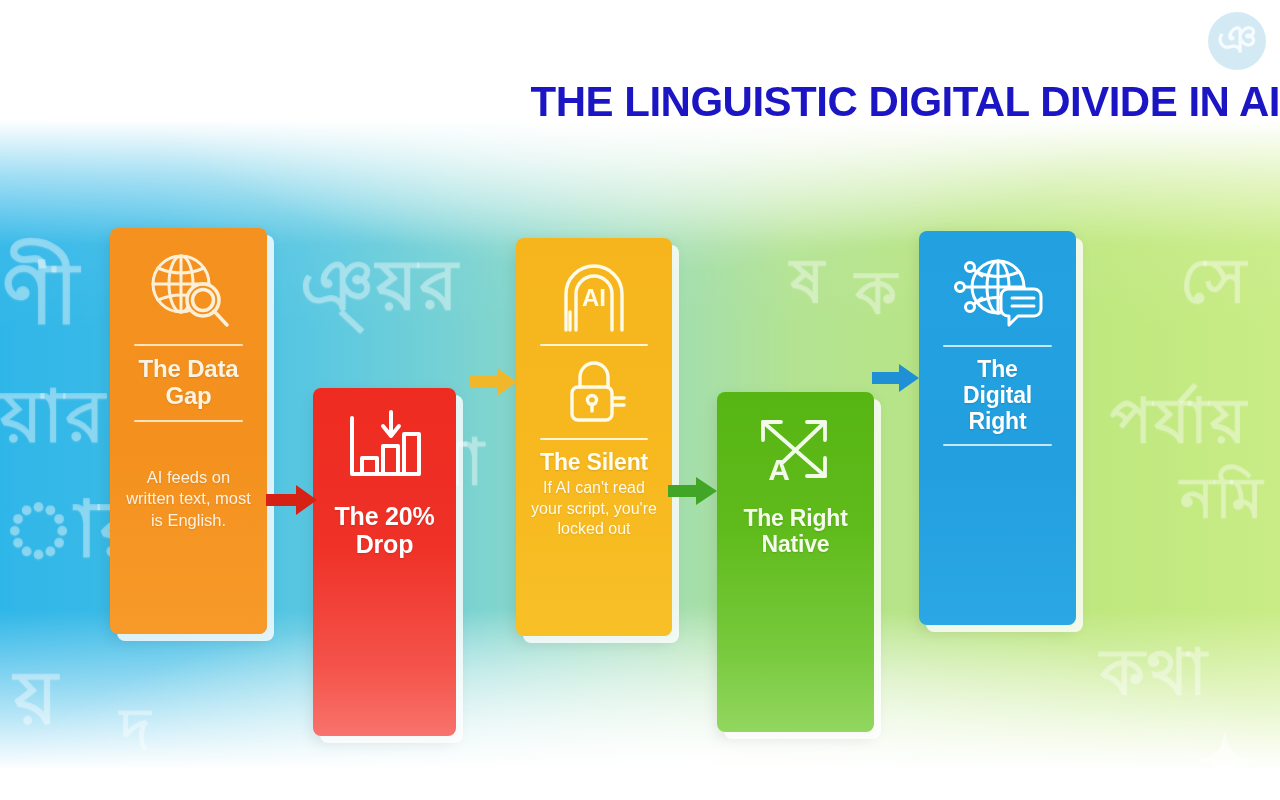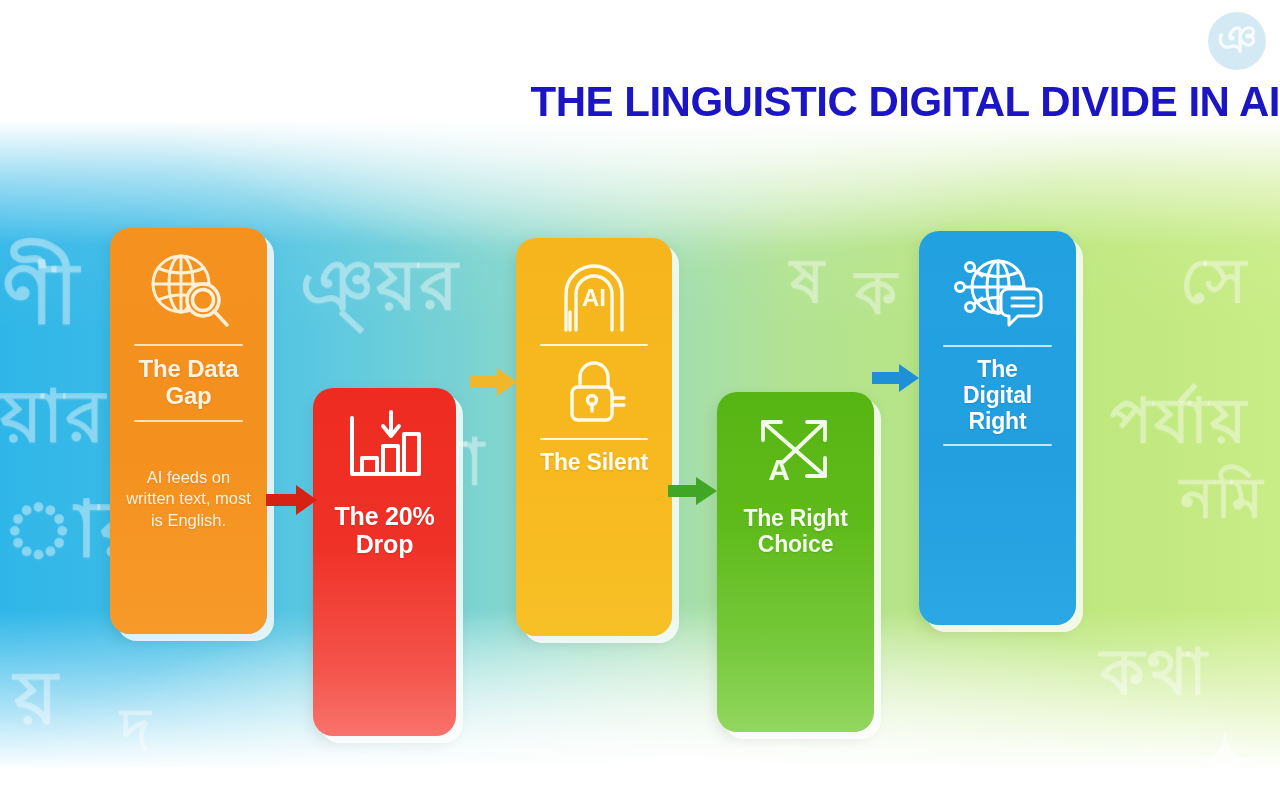--- a/index.html
+++ b/index.html
@@ -108,21 +108,21 @@
     font-weight: 700;
     letter-spacing: -0.5px;
     color: #1c15c4;
     font-family: "Liberation Sans", sans-serif;
     text-shadow: 0 1px 0 rgba(255,255,255,0.6);
   }
 
   
   .card {
     position: absolute;
-    border-radius: 20px;
+    border-radius: 8px;
     padding: 22px 14px 18px 14px;
     display: flex;
     flex-direction: column;
     align-items: center;
     color: #ffffff;
     box-shadow: 7px 7px 0 0 rgba(255,255,255,0.80),
                 0 6px 16px rgba(0,0,0,0.10);
     overflow: hidden;
   }
 
@@ -306,38 +306,39 @@
           <line x1="34" y1="48" x2="34" y2="55"></line>
           <line x1="56" y1="42" x2="66" y2="42"></line>
           <line x1="56" y1="49" x2="66" y2="49"></line>
         </g>
       </svg>
     </div>
     <div class="rule"></div>
     <div class="c-title" style="margin-bottom:2px;">
       <div>The Silent</div>
     </div>
+    <div class="c-body">If AI can't read your script, you're locked out</div>
   </div>
 
   <div class="card" id="card-forced-choice">
     <div class="icon-wrap" style="margin-bottom:12px;">
       <svg width="86" height="80" viewBox="0 0 86 80">
         <g fill="none" stroke="#f2fbe9" stroke-width="3.8" stroke-linecap="round" stroke-linejoin="round">
           <line x1="10" y1="8" x2="72" y2="62"></line>
           <path d="M10 26 L10 8 L28 8"></path>
           <path d="M54 62 L72 62 L72 44"></path>
           <line x1="72" y1="8" x2="30" y2="48"></line>
           <path d="M54 8 L72 8 L72 26"></path>
         </g>
         <text x="26" y="66" text-anchor="middle" font-family="Liberation Sans, sans-serif" font-size="30" font-weight="700" fill="#f2fbe9">A</text>
       </svg>
     </div>
     <div class="c-title" style="margin-bottom:10px;">
       <div>The Right</div>
-      <div>Choice</div>
+      <div>Native</div>
     </div>
   </div>
 
   <div class="card" id="card-digital-right">
     <div class="icon-wrap">
       <svg width="92" height="82" viewBox="0 0 92 82">
         <g fill="none" stroke="#ffffff" stroke-width="3" stroke-linecap="round" stroke-linejoin="round">
           <circle cx="46" cy="34" r="26"></circle>
           <ellipse cx="46" cy="34" rx="11" ry="26"></ellipse>
           <line x1="20" y1="34" x2="72" y2="34"></line>

